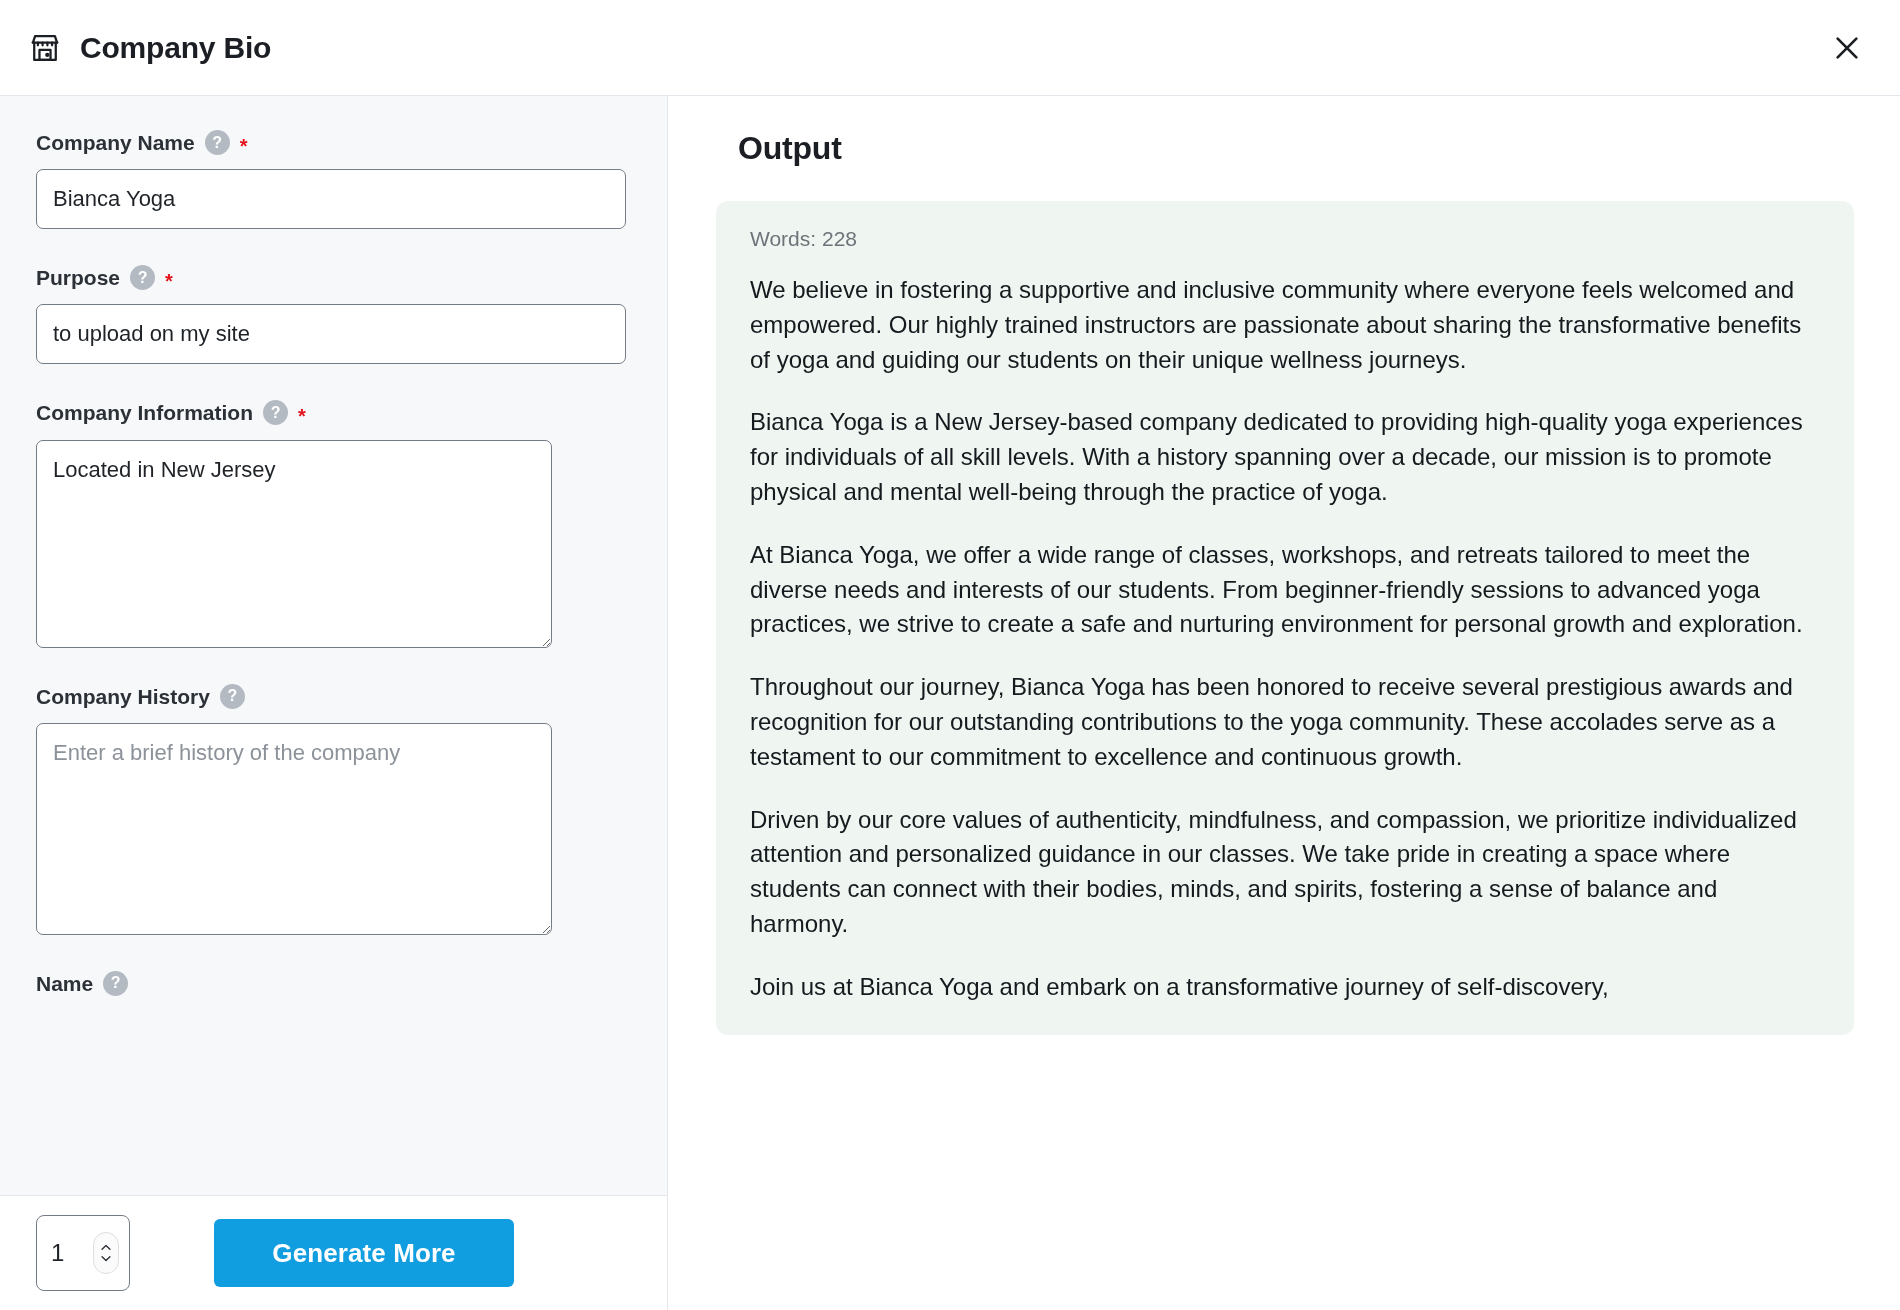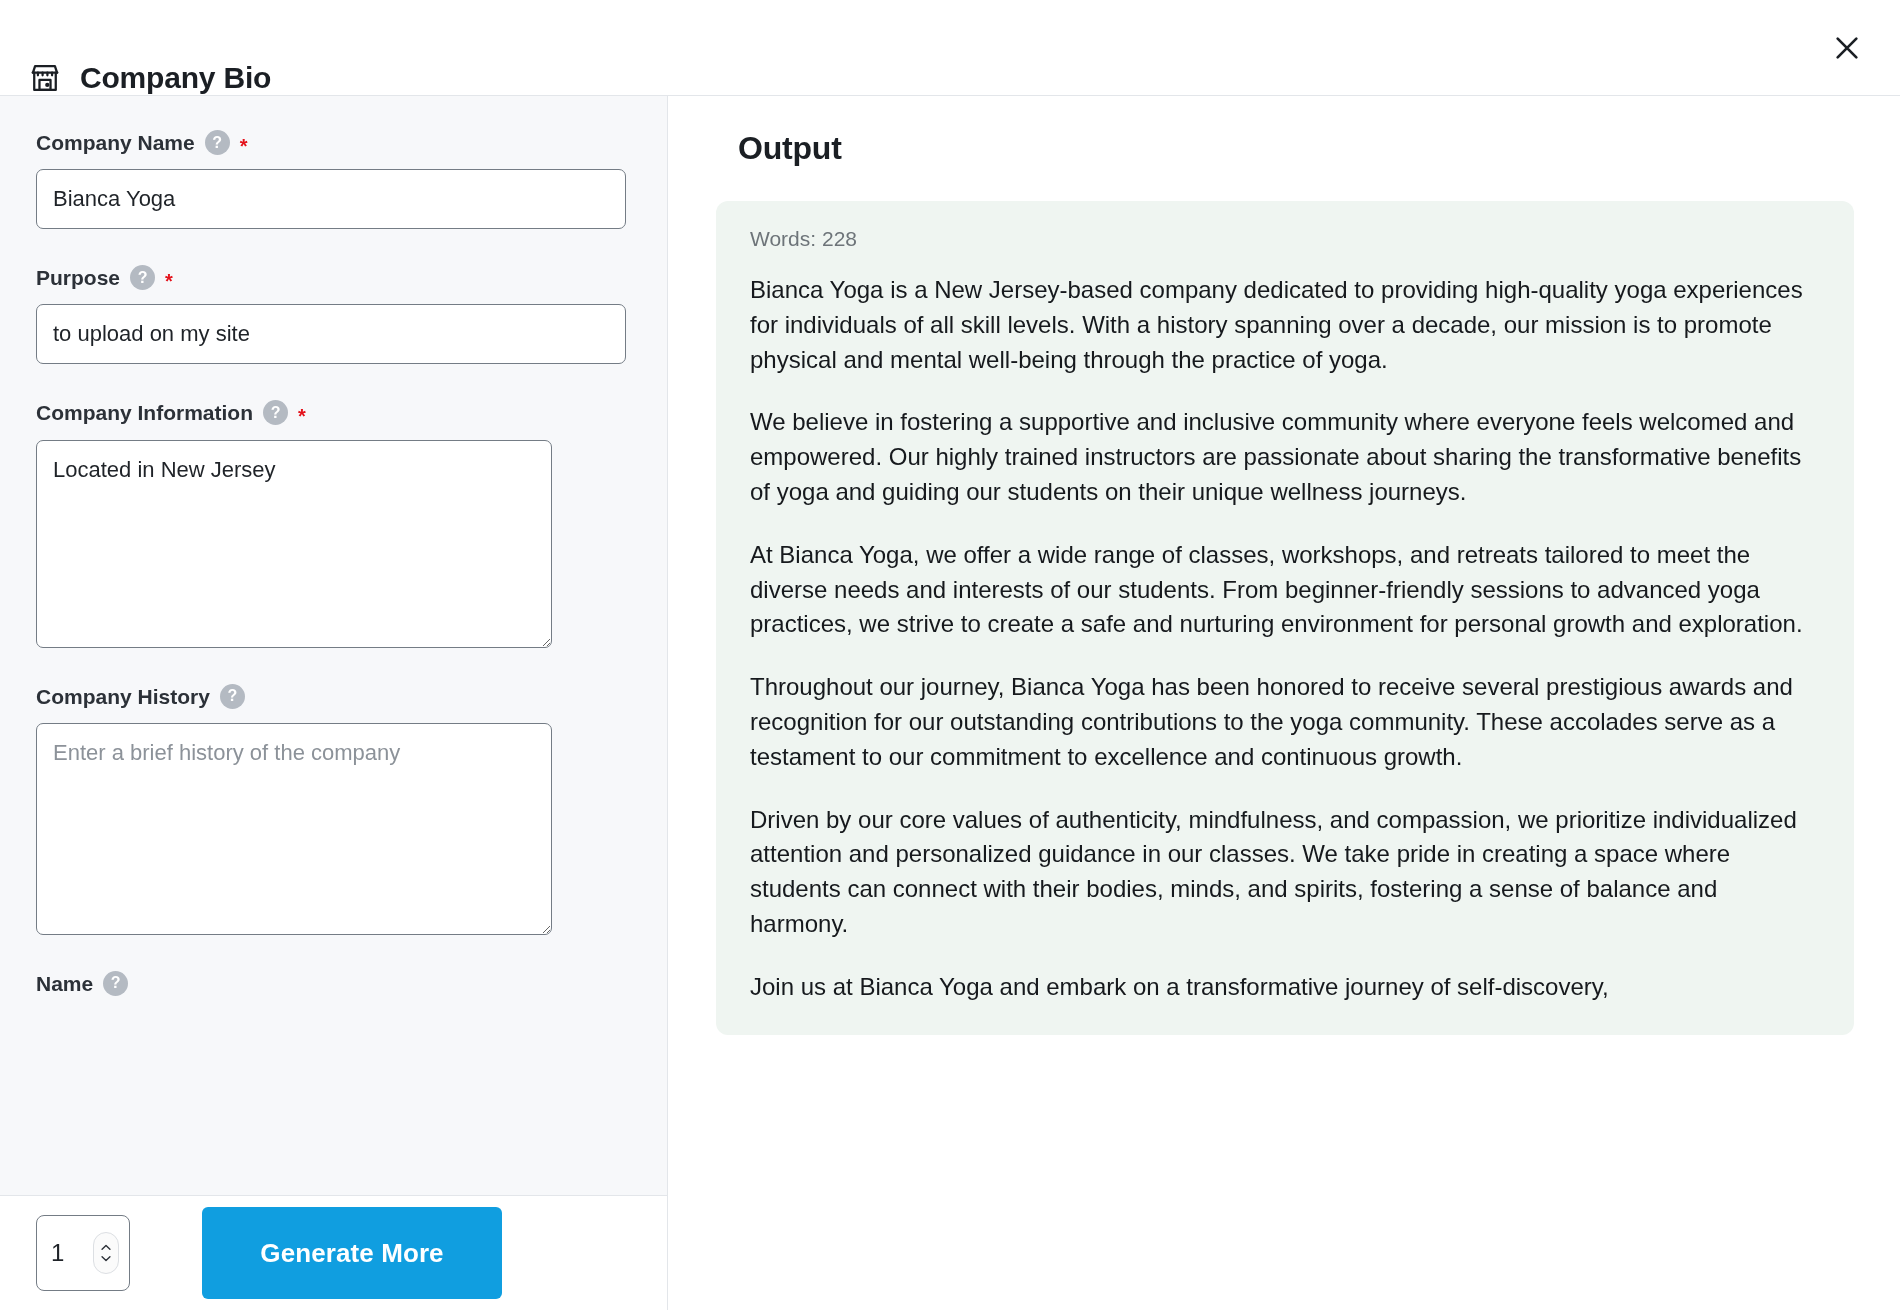--- a/index.html
+++ b/index.html
@@ -18,21 +18,21 @@
     background: #ffffff;
   }
 
   
   .header {
     height: 96px;
     flex: 0 0 96px;
     background: #ffffff;
     border-bottom: 1px solid #e3e6ea;
     display: flex;
-    align-items: flex-end;
+    align-items: center;
     padding: 0 34px 0 28px;
     position: relative;
   }
   .header-left { display: flex; align-items: center; gap: 18px; }
   .shop-icon { width: 34px; height: 34px; display: block; flex: 0 0 34px; }
   .header-title {
     font-size: 30px;
     font-weight: bold;
     color: #1b1f24;
     letter-spacing: -0.2px;
@@ -171,22 +171,22 @@
     border: 1px solid #dcdfe3;
     display: flex;
     flex-direction: column;
     align-items: center;
     justify-content: center;
     gap: 4px;
     cursor: pointer;
   }
   .spin-arrow { display: block; }
   .generate-btn {
-    margin-left: 46px;
-    height: 92px;
+    margin-left: 58px;
+    height: 68px;
     min-width: 300px;
     background: #109ee0;
     color: #ffffff;
     border: none;
     border-radius: 6px;
     font-size: 26px;
     font-weight: bold;
     font-family: "Liberation Sans", sans-serif;
     cursor: pointer;
     padding: 0 22px;
@@ -315,22 +315,22 @@
           </span>
         </div>
         <button class="generate-btn">Generate More</button>
       </div>
     </div>
 
     <div class="right-panel">
       <h2 class="output-title">Output</h2>
       <div class="output-card">
         <div class="word-count">Words: 228</div>
+        <p class="out-para">We believe in fostering a supportive and inclusive community where everyone feels welcomed and empowered. Our highly trained instructors are passionate about sharing the transformative benefits of yoga and guiding our students on their unique wellness journeys.</p>
         <p class="out-para">Bianca Yoga is a New Jersey-based company dedicated to providing high-quality yoga experiences for individuals of all skill levels. With a history spanning over a decade, our mission is to promote physical and mental well-being through the practice of yoga.</p>
-        <p class="out-para">We believe in fostering a supportive and inclusive community where everyone feels welcomed and empowered. Our highly trained instructors are passionate about sharing the transformative benefits of yoga and guiding our students on their unique wellness journeys.</p>
         <p class="out-para">At Bianca Yoga, we offer a wide range of classes, workshops, and retreats tailored to meet the diverse needs and interests of our students. From beginner-friendly sessions to advanced yoga practices, we strive to create a safe and nurturing environment for personal growth and exploration.</p>
         <p class="out-para">Throughout our journey, Bianca Yoga has been honored to receive several prestigious awards and recognition for our outstanding contributions to the yoga community. These accolades serve as a testament to our commitment to excellence and continuous growth.</p>
         <p class="out-para">Driven by our core values of authenticity, mindfulness, and compassion, we prioritize individualized attention and personalized guidance in our classes. We take pride in creating a space where students can connect with their bodies, minds, and spirits, fostering a sense of balance and harmony.</p>
         <p class="out-para">Join us at Bianca Yoga and embark on a transformative journey of self-discovery,</p>
       </div>
     </div>
 
   </div>
 </div>
 

